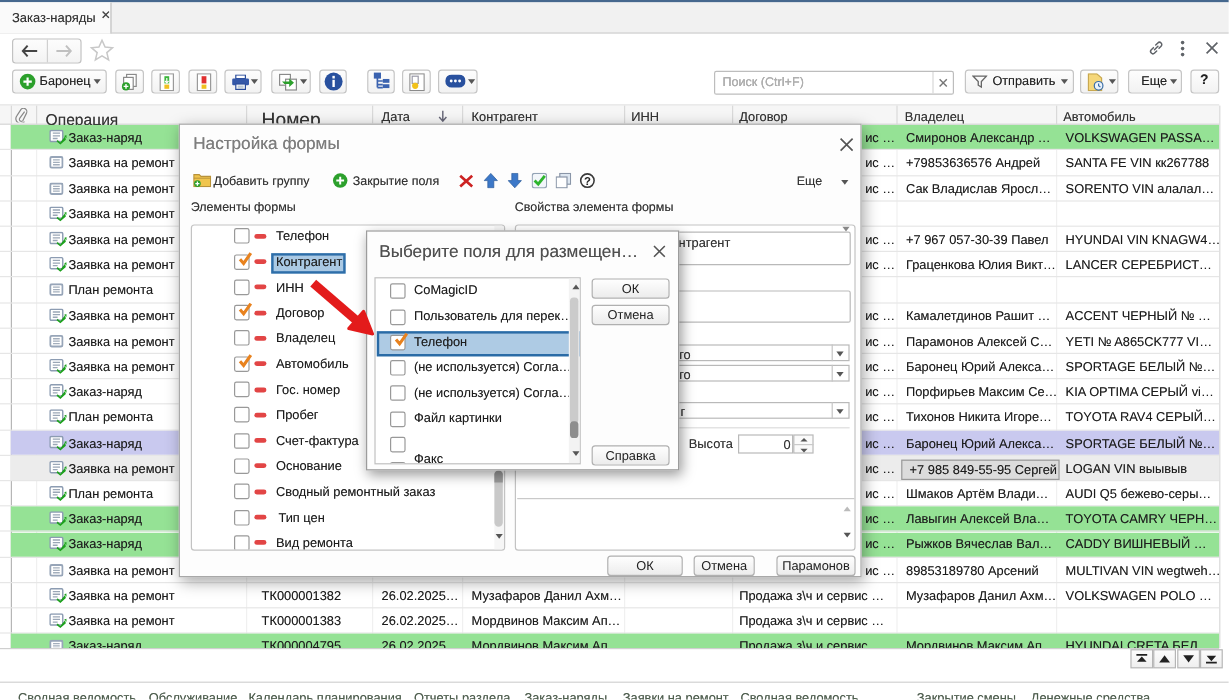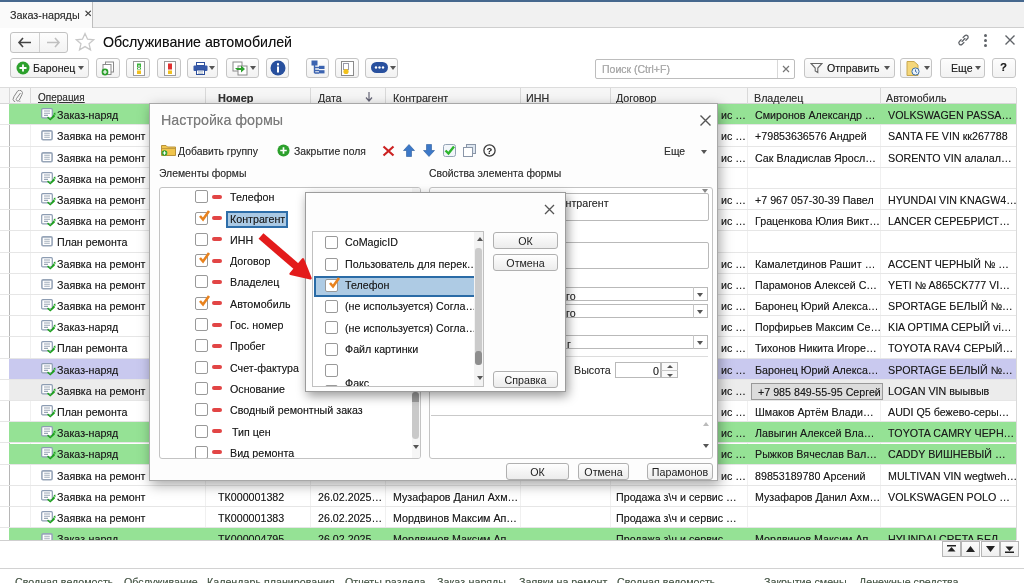--- a/index.html
+++ b/index.html
@@ -23,21 +23,20 @@
 <div class="a" style="left:39px;top:33px;width:1px;height:19px;background:#d0d0d0"></div>
 <svg class="a" style="left:17px;top:37px" width="15" height="11" viewBox="0 0 15 11">
       <path d="M6 1 L2 5.5 L6 10 M2 5.5 H14" stroke="#444" stroke-width="1.6" fill="none"></path>
     </svg>
 <svg class="a" style="left:46px;top:37px" width="15" height="11" viewBox="0 0 15 11">
       <path d="M9 1 L13 5.5 L9 10 M13 5.5 H1" stroke="#c0c0c0" stroke-width="1.6" fill="none"></path>
     </svg>
 <svg class="a" style="left:74px;top:31px" width="22" height="22" viewBox="0 0 24 24">
       <path d="M12 2.8 L14.8 9 L21.5 9.6 L16.4 14 L18 20.6 L12 17 L6 20.6 L7.6 14 L2.5 9.6 L9.2 9 Z" fill="none" stroke="#c8c8c8" stroke-width="1.4"></path>
     </svg>
-<div class="t" style="left:103px;top:35px;font-size:14.2px;color:#111;">Обслуживание автомобилей</div>
 <svg class="a" style="left:956px;top:33px" width="15" height="14" viewBox="0 0 24 24">
       <path d="M9.5 14.5 L14.5 9.5 M8 11.5 l-3 3 a3.3 3.3 0 0 0 4.7 4.7 l3-3 M16 12.5 l3-3 a3.3 3.3 0 0 0-4.7-4.7 l-3 3" stroke="#5f6368" stroke-width="2.1" fill="none" stroke-linecap="round"></path>
     </svg>
 <div class="a" style="left:984px;top:34px;width:3px;height:3px;background:#5f6368;border-radius:50%"></div>
 <div class="a" style="left:984px;top:39px;width:3px;height:3px;background:#5f6368;border-radius:50%"></div>
 <div class="a" style="left:984px;top:44px;width:3px;height:3px;background:#5f6368;border-radius:50%"></div>
 <svg class="a" style="left:1004px;top:34px" width="12" height="12" viewBox="0 0 12 12">
       <path d="M1.5 1.5 L10.5 10.5 M10.5 1.5 L1.5 10.5" stroke="#5f6368" stroke-width="1.4"></path>
     </svg>
 <div class="btn" style="left:10px;top:58px;width:79px;height:20px"></div>
@@ -141,22 +140,22 @@
 <div class="a" style="left:310px;top:88px;width:1px;height:16px;background:#d9d9d9"></div>
 <div class="a" style="left:385px;top:88px;width:1px;height:16px;background:#d9d9d9"></div>
 <div class="a" style="left:520px;top:88px;width:1px;height:16px;background:#d9d9d9"></div>
 <div class="a" style="left:610px;top:88px;width:1px;height:16px;background:#d9d9d9"></div>
 <div class="a" style="left:747px;top:88px;width:1px;height:16px;background:#d9d9d9"></div>
 <div class="a" style="left:880px;top:88px;width:1px;height:16px;background:#d9d9d9"></div>
 <div class="a" style="left:1016px;top:88px;width:1px;height:452px;background:#d9d9d9"></div>
 <svg class="a" style="left:12px;top:90px" width="11" height="12" viewBox="0 0 11 12">
       <path d="M8.5 3 L4.5 8.5 a1.6 1.6 0 0 0 2.6 1.9 L10 4.5 a2.8 2.8 0 0 0-4.5-3.3 L2 6.5 a4 4 0 0 0 6.4 4.8" fill="none" stroke="#888" stroke-width="1"></path>
     </svg>
-<div class="t" style="left:38px;top:93px;font-size:10px;color:#333;text-decoration:underline;">Операция</div>
-<div class="t" style="left:218px;top:93px;font-size:11px;color:#333;font-weight:bold;">Номер</div>
+<div class="t" style="left:38px;top:93px;font-size:13px;color:#333;">Операция</div>
+<div class="t" style="left:218px;top:93px;font-size:16px;color:#333;">Номер</div>
 <div class="t" style="left:318px;top:93px;font-size:10.7px;color:#333;">Дата</div>
 <div class="t" style="left:393px;top:93px;font-size:10.7px;color:#333;">Контрагент</div>
 <div class="t" style="left:526px;top:93px;font-size:10.7px;color:#333;">ИНН</div>
 <div class="t" style="left:616px;top:93px;font-size:10.7px;color:#333;">Договор</div>
 <div class="t" style="left:754px;top:93px;font-size:10.7px;color:#333;">Владелец</div>
 <div class="t" style="left:886px;top:93px;font-size:10.7px;color:#333;">Автомобиль</div>
 <svg class="a" style="left:365px;top:92px" width="8" height="10" viewBox="0 0 8 10">
       <path d="M4 0 V8 M1 5.5 L4 9 L7 5.5" stroke="#667" stroke-width="1.2" fill="none"></path>
     </svg>
 <div class="a" style="left:0;top:104px;width:1016px;height:436px;overflow:hidden">
@@ -571,20 +570,21 @@
 <div class="a" style="left:517px;top:269.5px;width:0;height:0;border-left:3px solid transparent;border-right:3px solid transparent;border-top:3.5px solid #555"></div>
 <div class="a" style="left:281px;top:311px;width:281px;height:1px;background:#c9c9c9"></div>
 <div class="a" style="left:553px;top:318px;width:0;height:0;border-left:3px solid transparent;border-right:3px solid transparent;border-bottom:4px solid #bbb"></div>
 <div class="a" style="left:553px;top:340px;width:0;height:0;border-left:3px solid transparent;border-right:3px solid transparent;border-top:4px solid #555"></div>
 <div class="a" style="left:552px;top:84.5px;width:0;height:0;border-left:3.5px solid transparent;border-right:3.5px solid transparent;border-top:4px solid #888"></div>
 <div class="dbtn" style="left:356px;top:359px;width:63px;height:17px;line-height:16px">ОК</div>
 <div class="dbtn" style="left:428px;top:359px;width:51px;height:17px;line-height:16px">Отмена</div>
 <div class="dbtn" style="left:497px;top:359px;width:66px;height:17px;line-height:16px">Парамонов</div>
 </div>
 <div class="a" style="left:305px;top:192px;width:261px;height:200px;background:#fdfdfd;border:1px solid #9c9c9c;box-shadow:2px 4px 10px rgba(0,0,0,0.4)">
+<div class="t" style="left:10px;top:10px;font-size:14.3px;color:#4f4f4f;">Выберите поля для размещен…</div>
 <svg class="a" style="left:238px;top:11px" width="11" height="11" viewBox="0 0 11 11">
         <path d="M1 1 L10 10 M10 1 L1 10" stroke="#555" stroke-width="1.3"></path>
       </svg>
 <div class="a" style="left:6px;top:38px;width:172px;height:156px;border:1px solid #c0c0c0;background:#fff;overflow:hidden">
 <div class="a" style="left:12px;top:4.2px;width:13px;height:13px;border:1px solid #999;border-radius:2px;background:#fff"></div>
 <div class="t" style="left:32px;top:5.4px">CoMagicID</div>
 <div class="a" style="left:12px;top:25.5px;width:13px;height:13px;border:1px solid #999;border-radius:2px;background:#fff"></div>
 <div class="t" style="left:32px;top:26.7px">Пользователь для перек…</div>
 <div class="a" style="left:0.5px;top:43.6px;width:169px;height:21.3px;background:#aecbe4;border:2px solid #2a6ba6"></div>
 <div class="a" style="left:12px;top:46.800000000000004px;width:13px;height:13px;border:1px solid #999;border-radius:2px;background:#fff">

